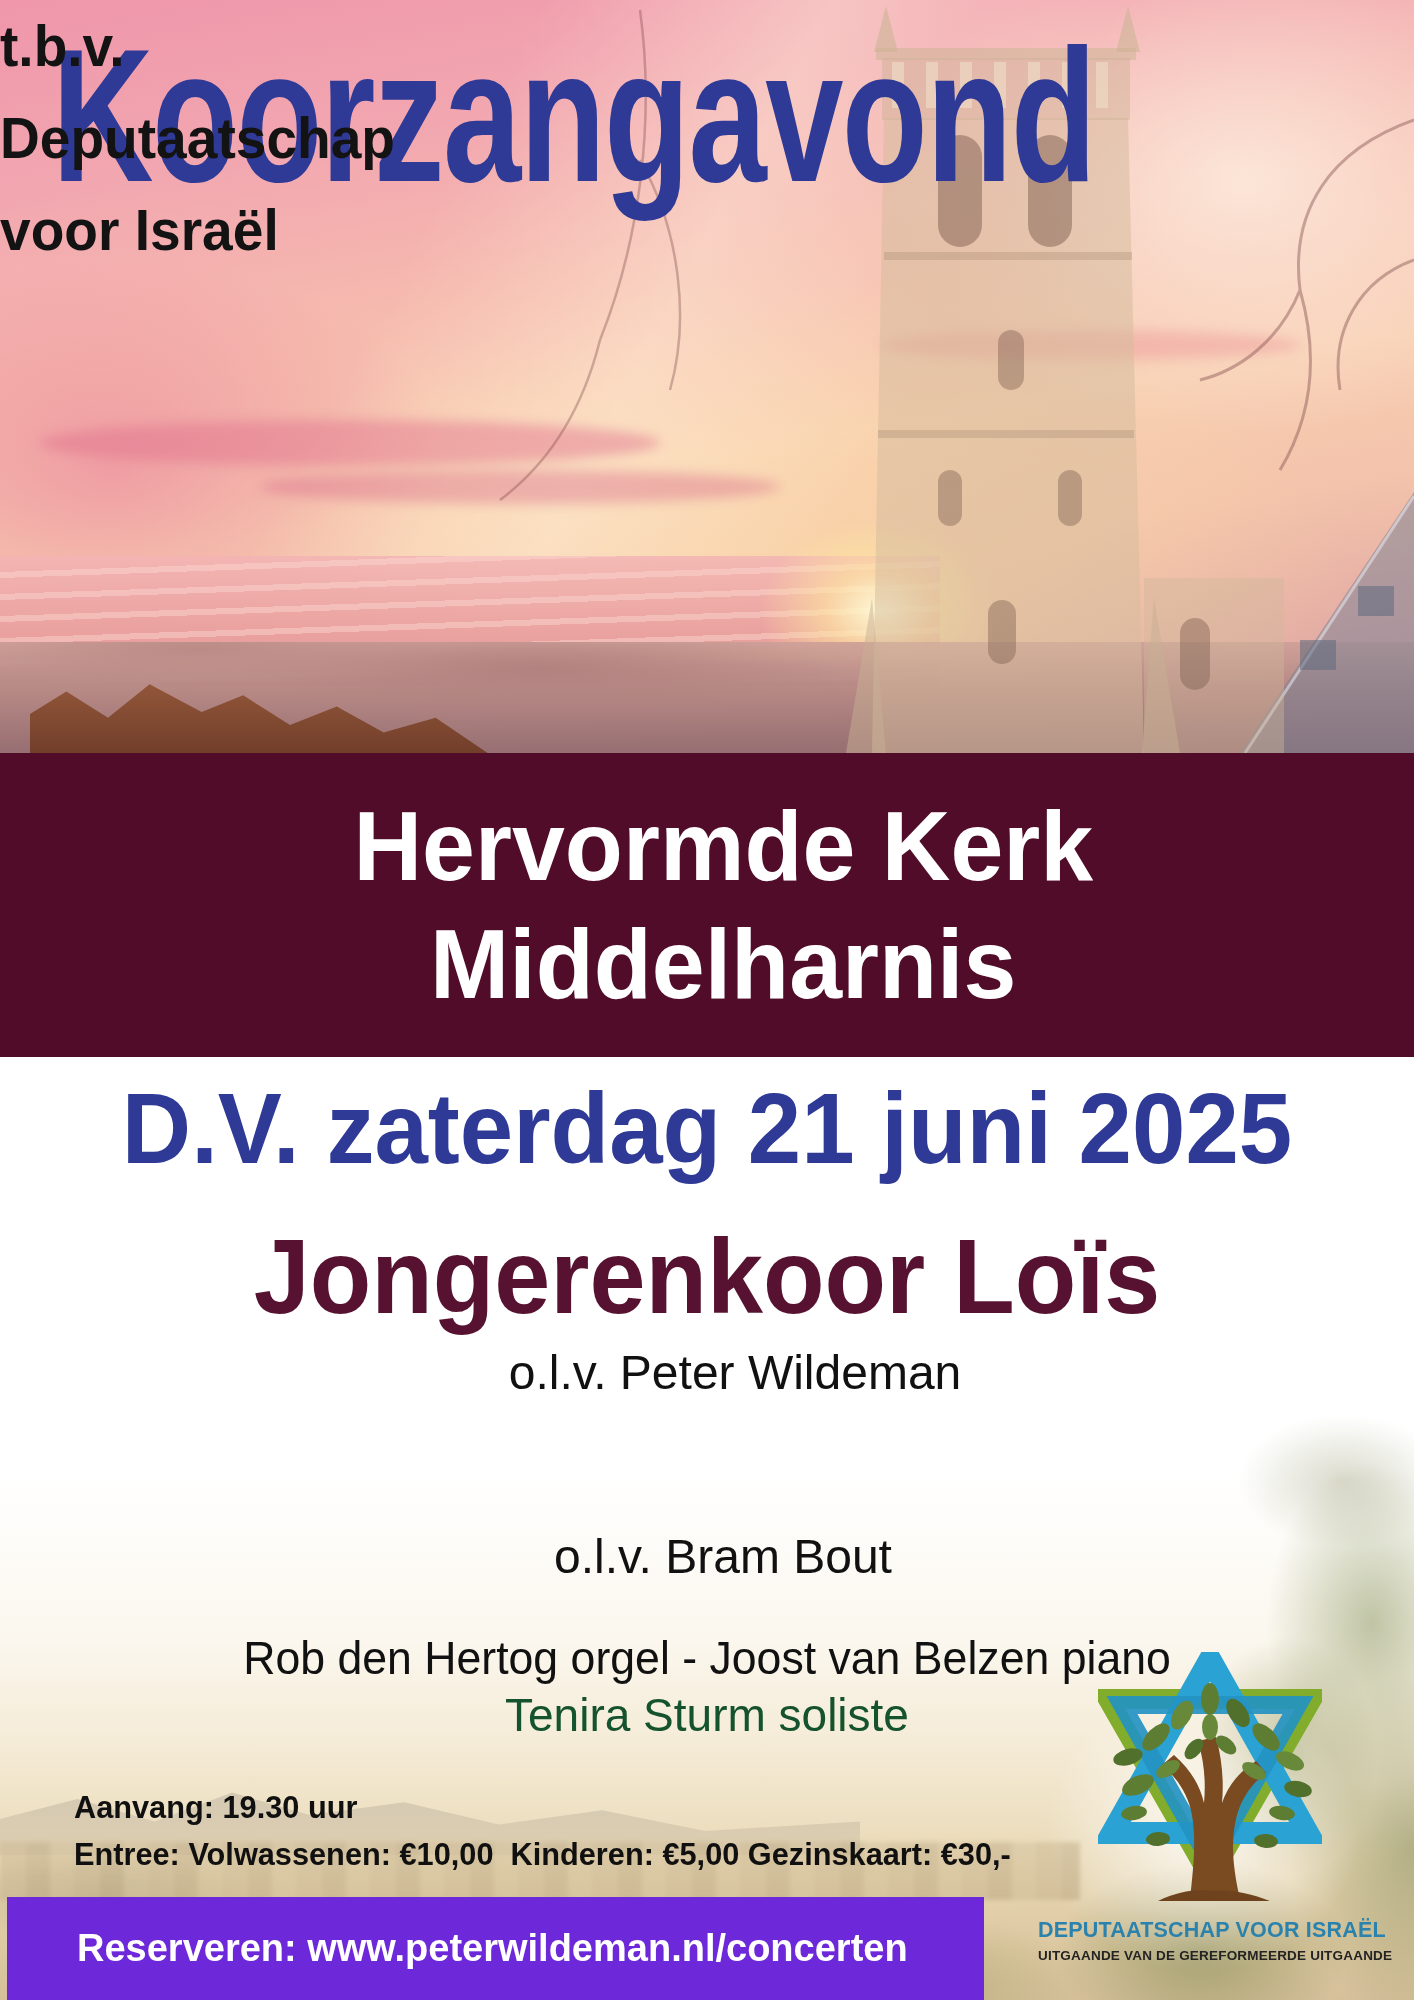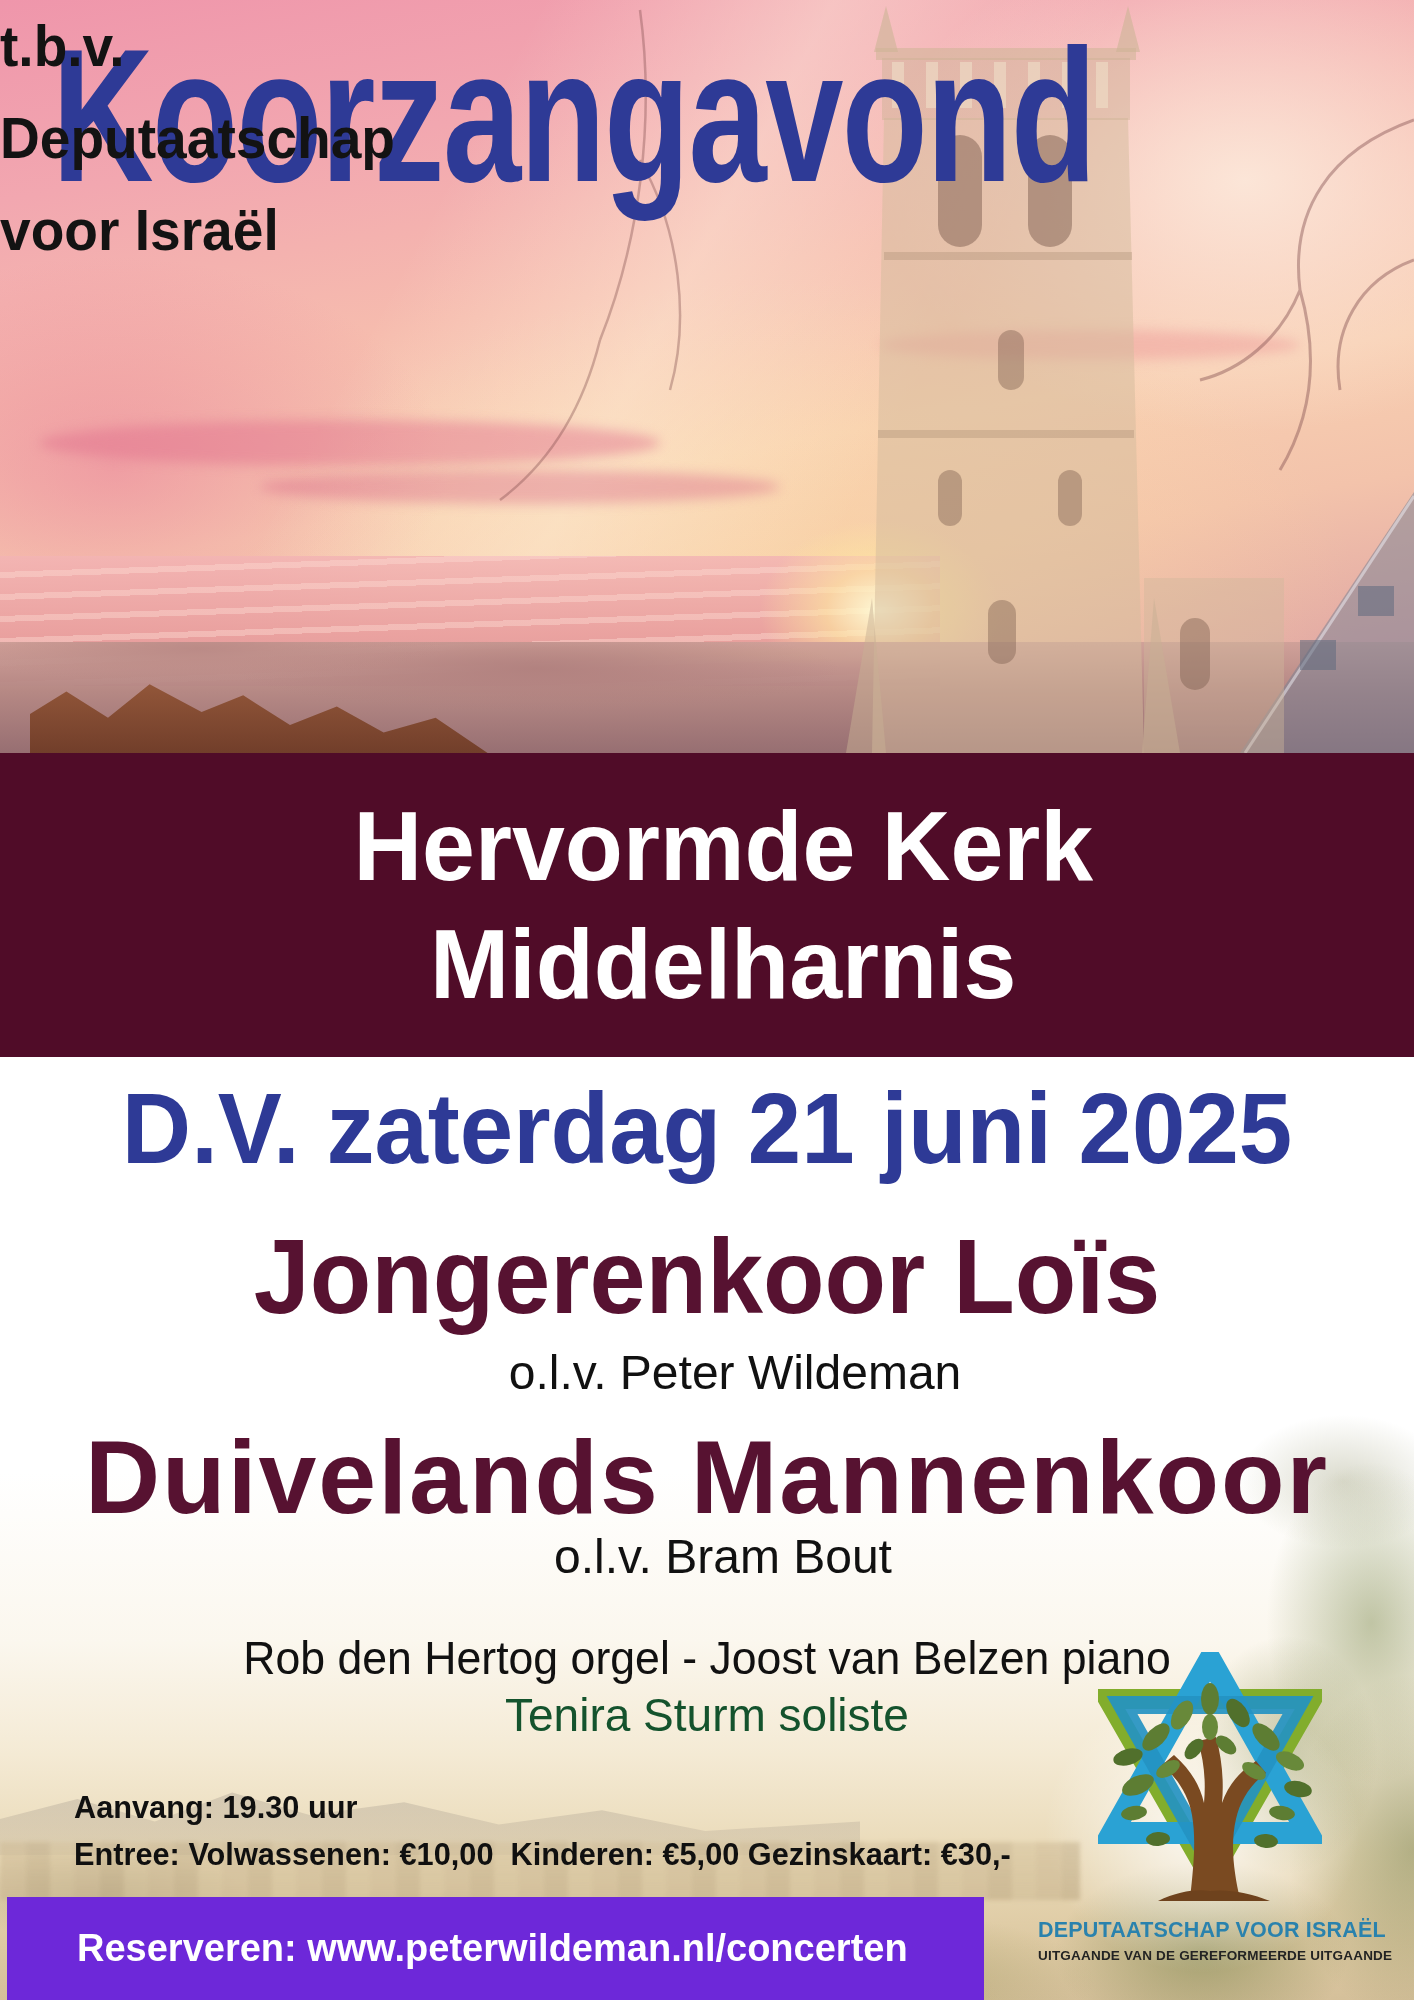--- a/index.html
+++ b/index.html
@@ -188,21 +188,20 @@
   </div>
 
   <div class="banner">
     <div class="bline">Hervormde Kerk</div>
     <div class="bline">Middelharnis</div>
   </div>
 
   <div class="t date">D.V. zaterdag 21 juni 2025</div>
   <div class="t act1">Jongerenkoor Loïs</div>
   <div class="t olv1">o.l.v. Peter Wildeman</div>
-  <div class="t act2">Duivelands Mannenkoor</div>
   <div class="t olv2">o.l.v. Bram Bout</div>
   <div class="t musicians">Rob den Hertog orgel - Joost van Belzen piano</div>
   <div class="t soloist">Tenira Sturm soliste</div>
   <div class="t start">Aanvang: 19.30 uur</div>
   <div class="t entry">Entree: Volwassenen: €10,00  Kinderen: €5,00 Gezinskaart: €30,-</div>
 
   <div class="reserve-bar">
     <span>Reserveren: www.peterwildeman.nl/concerten</span>
   </div>
 

